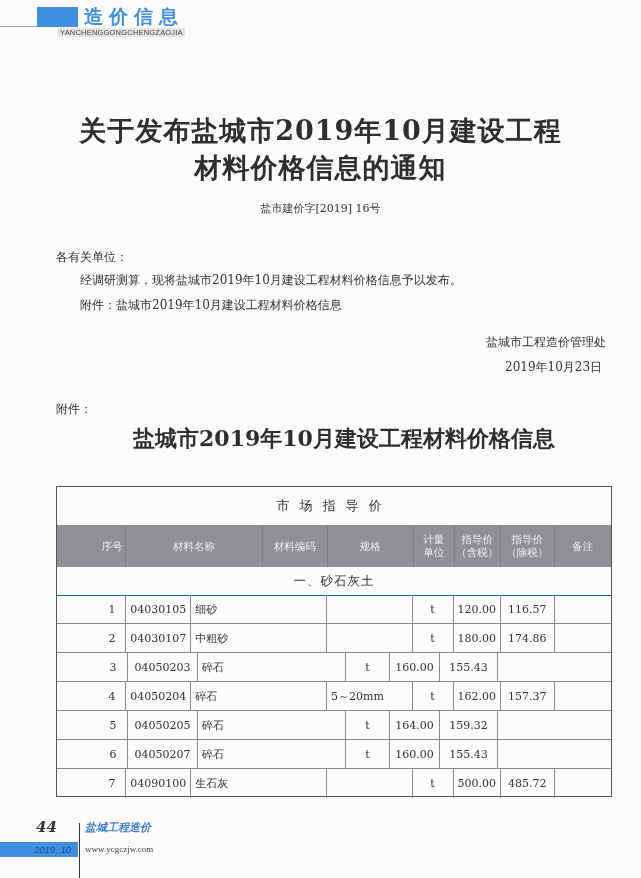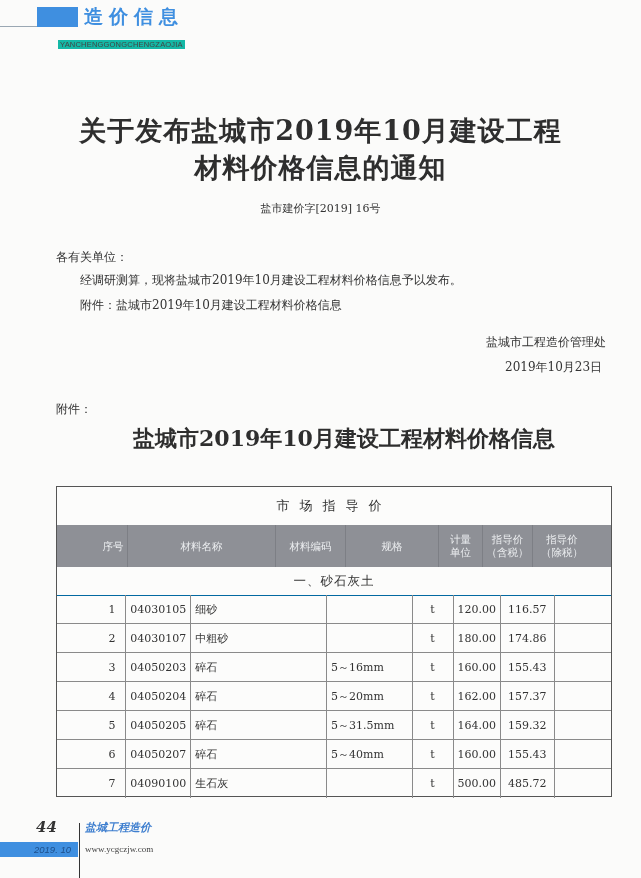--- a/index.html
+++ b/index.html
@@ -10,21 +10,21 @@
     color: #2b2b2b;
   }
   .abs { position: absolute; }
 
   
   .mast-line { left: 0; top: 26px; width: 38px; height: 1px; background: #9aa7b3; }
   .mast-block { left: 37px; top: 7px; width: 41px; height: 20px; background: #3f8fe0; }
   .mast-title { left: 84px; top: 4px; font-family: "DejaVu Sans", sans-serif; font-weight: bold;
     font-size: 19px; color: #3f8fe0; letter-spacing: 6px; }
   .mast-sub { left: 58px; top: 28px; font-family: "Liberation Sans", sans-serif; font-size: 7.5px;
-    color: #444; letter-spacing: 0.2px; background: #14b8a6; padding: 0 2px; margin-top: 12px; }
+    color: #444; letter-spacing: 0.2px; background: #e5e5e5; padding: 0 2px; }
 
   
   .h1 { left: 0; width: 641px; text-align: center; font-weight: bold; font-size: 27px;
     color: #2e2e2e; letter-spacing: 1px; }
   .docno { left: 0; width: 641px; top: 201px; text-align: center; font-size: 11px; color: #333; }
 
   .body-text { font-size: 12px; color: #333; }
 
   .h2 { left: 0; width: 641px; top: 424px; text-align: center; font-weight: bold; font-size: 22px;
     color: #2e2e2e; padding-left: 47px; box-sizing: border-box; }
@@ -92,20 +92,21 @@
     <div class="th w0">序号</div>
     <div class="th w2">材料名称</div>
     <div class="th w1">材料编码</div>
     <div class="th w3">规格</div>
     <div class="th w4" style="white-space:pre-line;">计量
 单位</div>
     <div class="th w5" style="white-space:pre-line;">指导价
 （含税）</div>
     <div class="th w6" style="white-space:pre-line;">指导价
 （除税）</div>
+    <div class="th w7">备注</div>
   </div>
   <div class="tbl-section">一、砂石灰土</div>
   <div class="tbl-body">
     <div class="tr">
       <div class="td w0 c-center">1</div>
       <div class="td w1 c-center">04030105</div>
       <div class="td w2">细砂</div>
       <div class="td w3"></div>
       <div class="td w4 c-center">t</div>
       <div class="td w5 c-center">120.00</div>
@@ -119,51 +120,48 @@
       <div class="td w3"></div>
       <div class="td w4 c-center">t</div>
       <div class="td w5 c-center">180.00</div>
       <div class="td w6 c-center">174.86</div>
       <div class="td w7"></div>
     </div>
     <div class="tr">
       <div class="td w0 c-center">3</div>
       <div class="td w1 c-center">04050203</div>
       <div class="td w2">碎石</div>
-      <div class="td w3">5～16mm</div>
       <div class="td w4 c-center">t</div>
       <div class="td w5 c-center">160.00</div>
       <div class="td w6 c-center">155.43</div>
       <div class="td w7"></div>
     </div>
     <div class="tr">
       <div class="td w0 c-center">4</div>
       <div class="td w1 c-center">04050204</div>
       <div class="td w2">碎石</div>
       <div class="td w3">5～20mm</div>
       <div class="td w4 c-center">t</div>
       <div class="td w5 c-center">162.00</div>
       <div class="td w6 c-center">157.37</div>
       <div class="td w7"></div>
     </div>
     <div class="tr">
       <div class="td w0 c-center">5</div>
       <div class="td w1 c-center">04050205</div>
       <div class="td w2">碎石</div>
-      <div class="td w3">5～31.5mm</div>
       <div class="td w4 c-center">t</div>
       <div class="td w5 c-center">164.00</div>
       <div class="td w6 c-center">159.32</div>
       <div class="td w7"></div>
     </div>
     <div class="tr">
       <div class="td w0 c-center">6</div>
       <div class="td w1 c-center">04050207</div>
       <div class="td w2">碎石</div>
-      <div class="td w3">5～40mm</div>
       <div class="td w4 c-center">t</div>
       <div class="td w5 c-center">160.00</div>
       <div class="td w6 c-center">155.43</div>
       <div class="td w7"></div>
     </div>
     <div class="tr">
       <div class="td w0 c-center">7</div>
       <div class="td w1 c-center">04090100</div>
       <div class="td w2">生石灰</div>
       <div class="td w3"></div>

